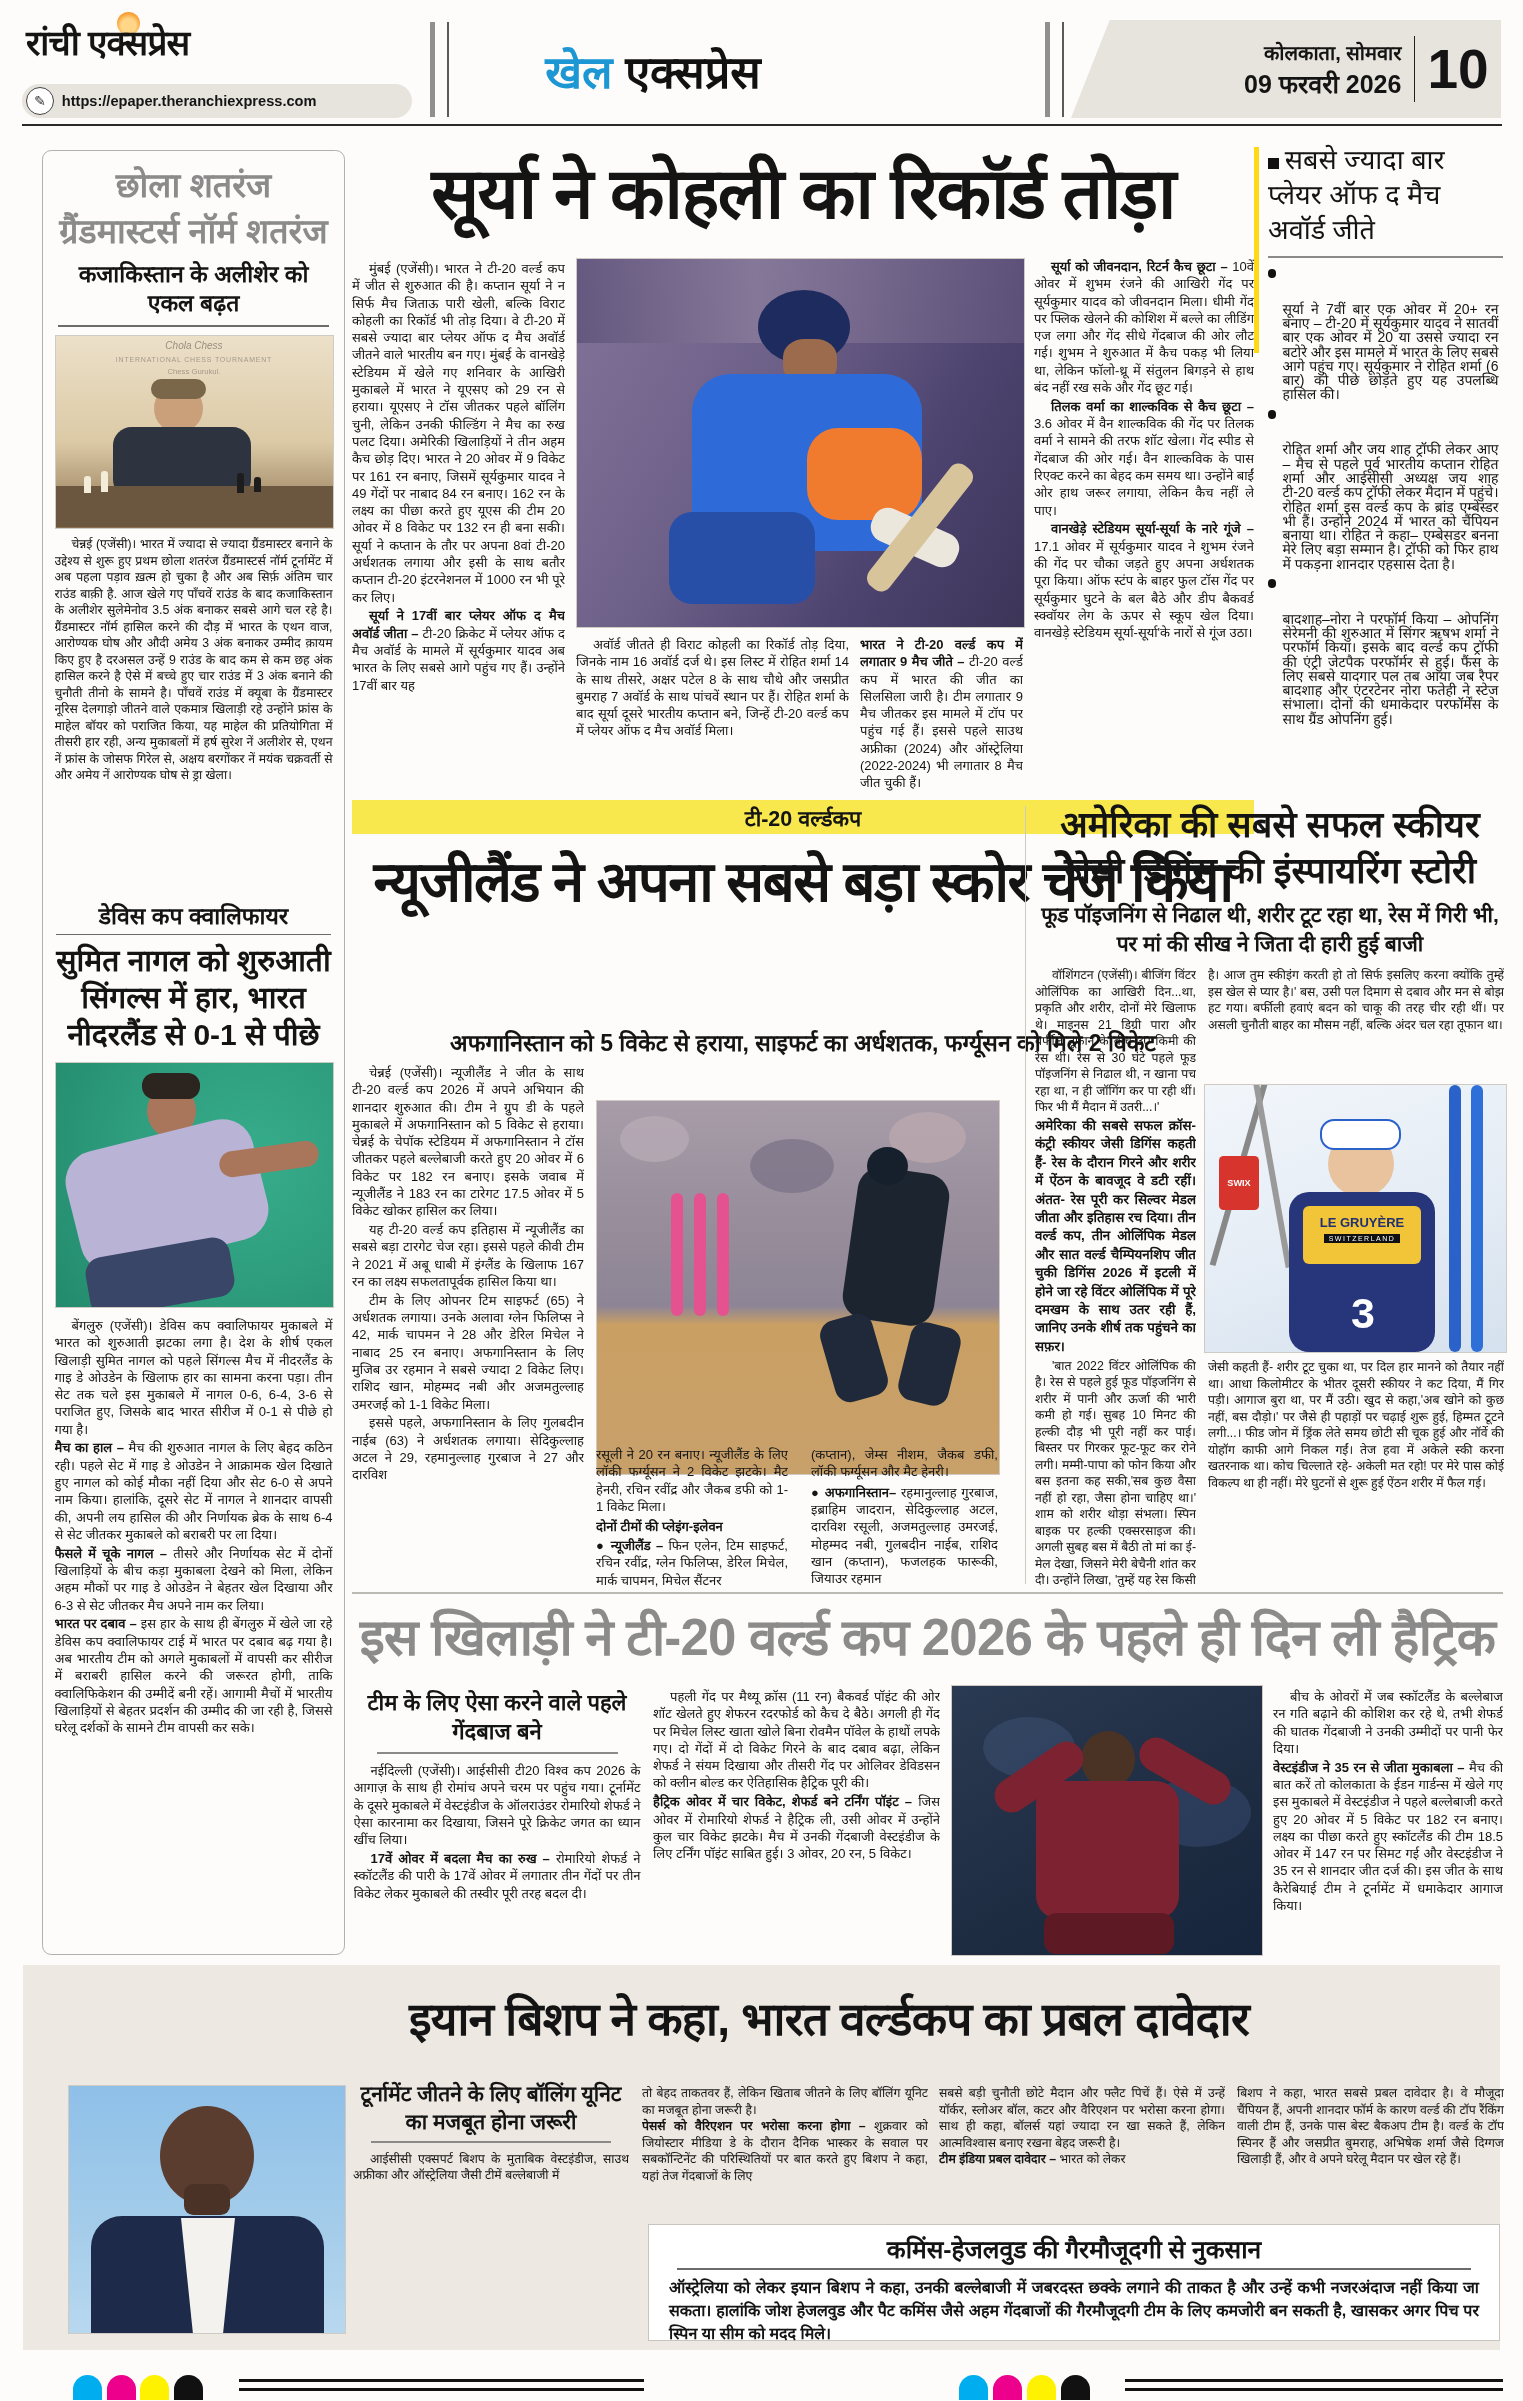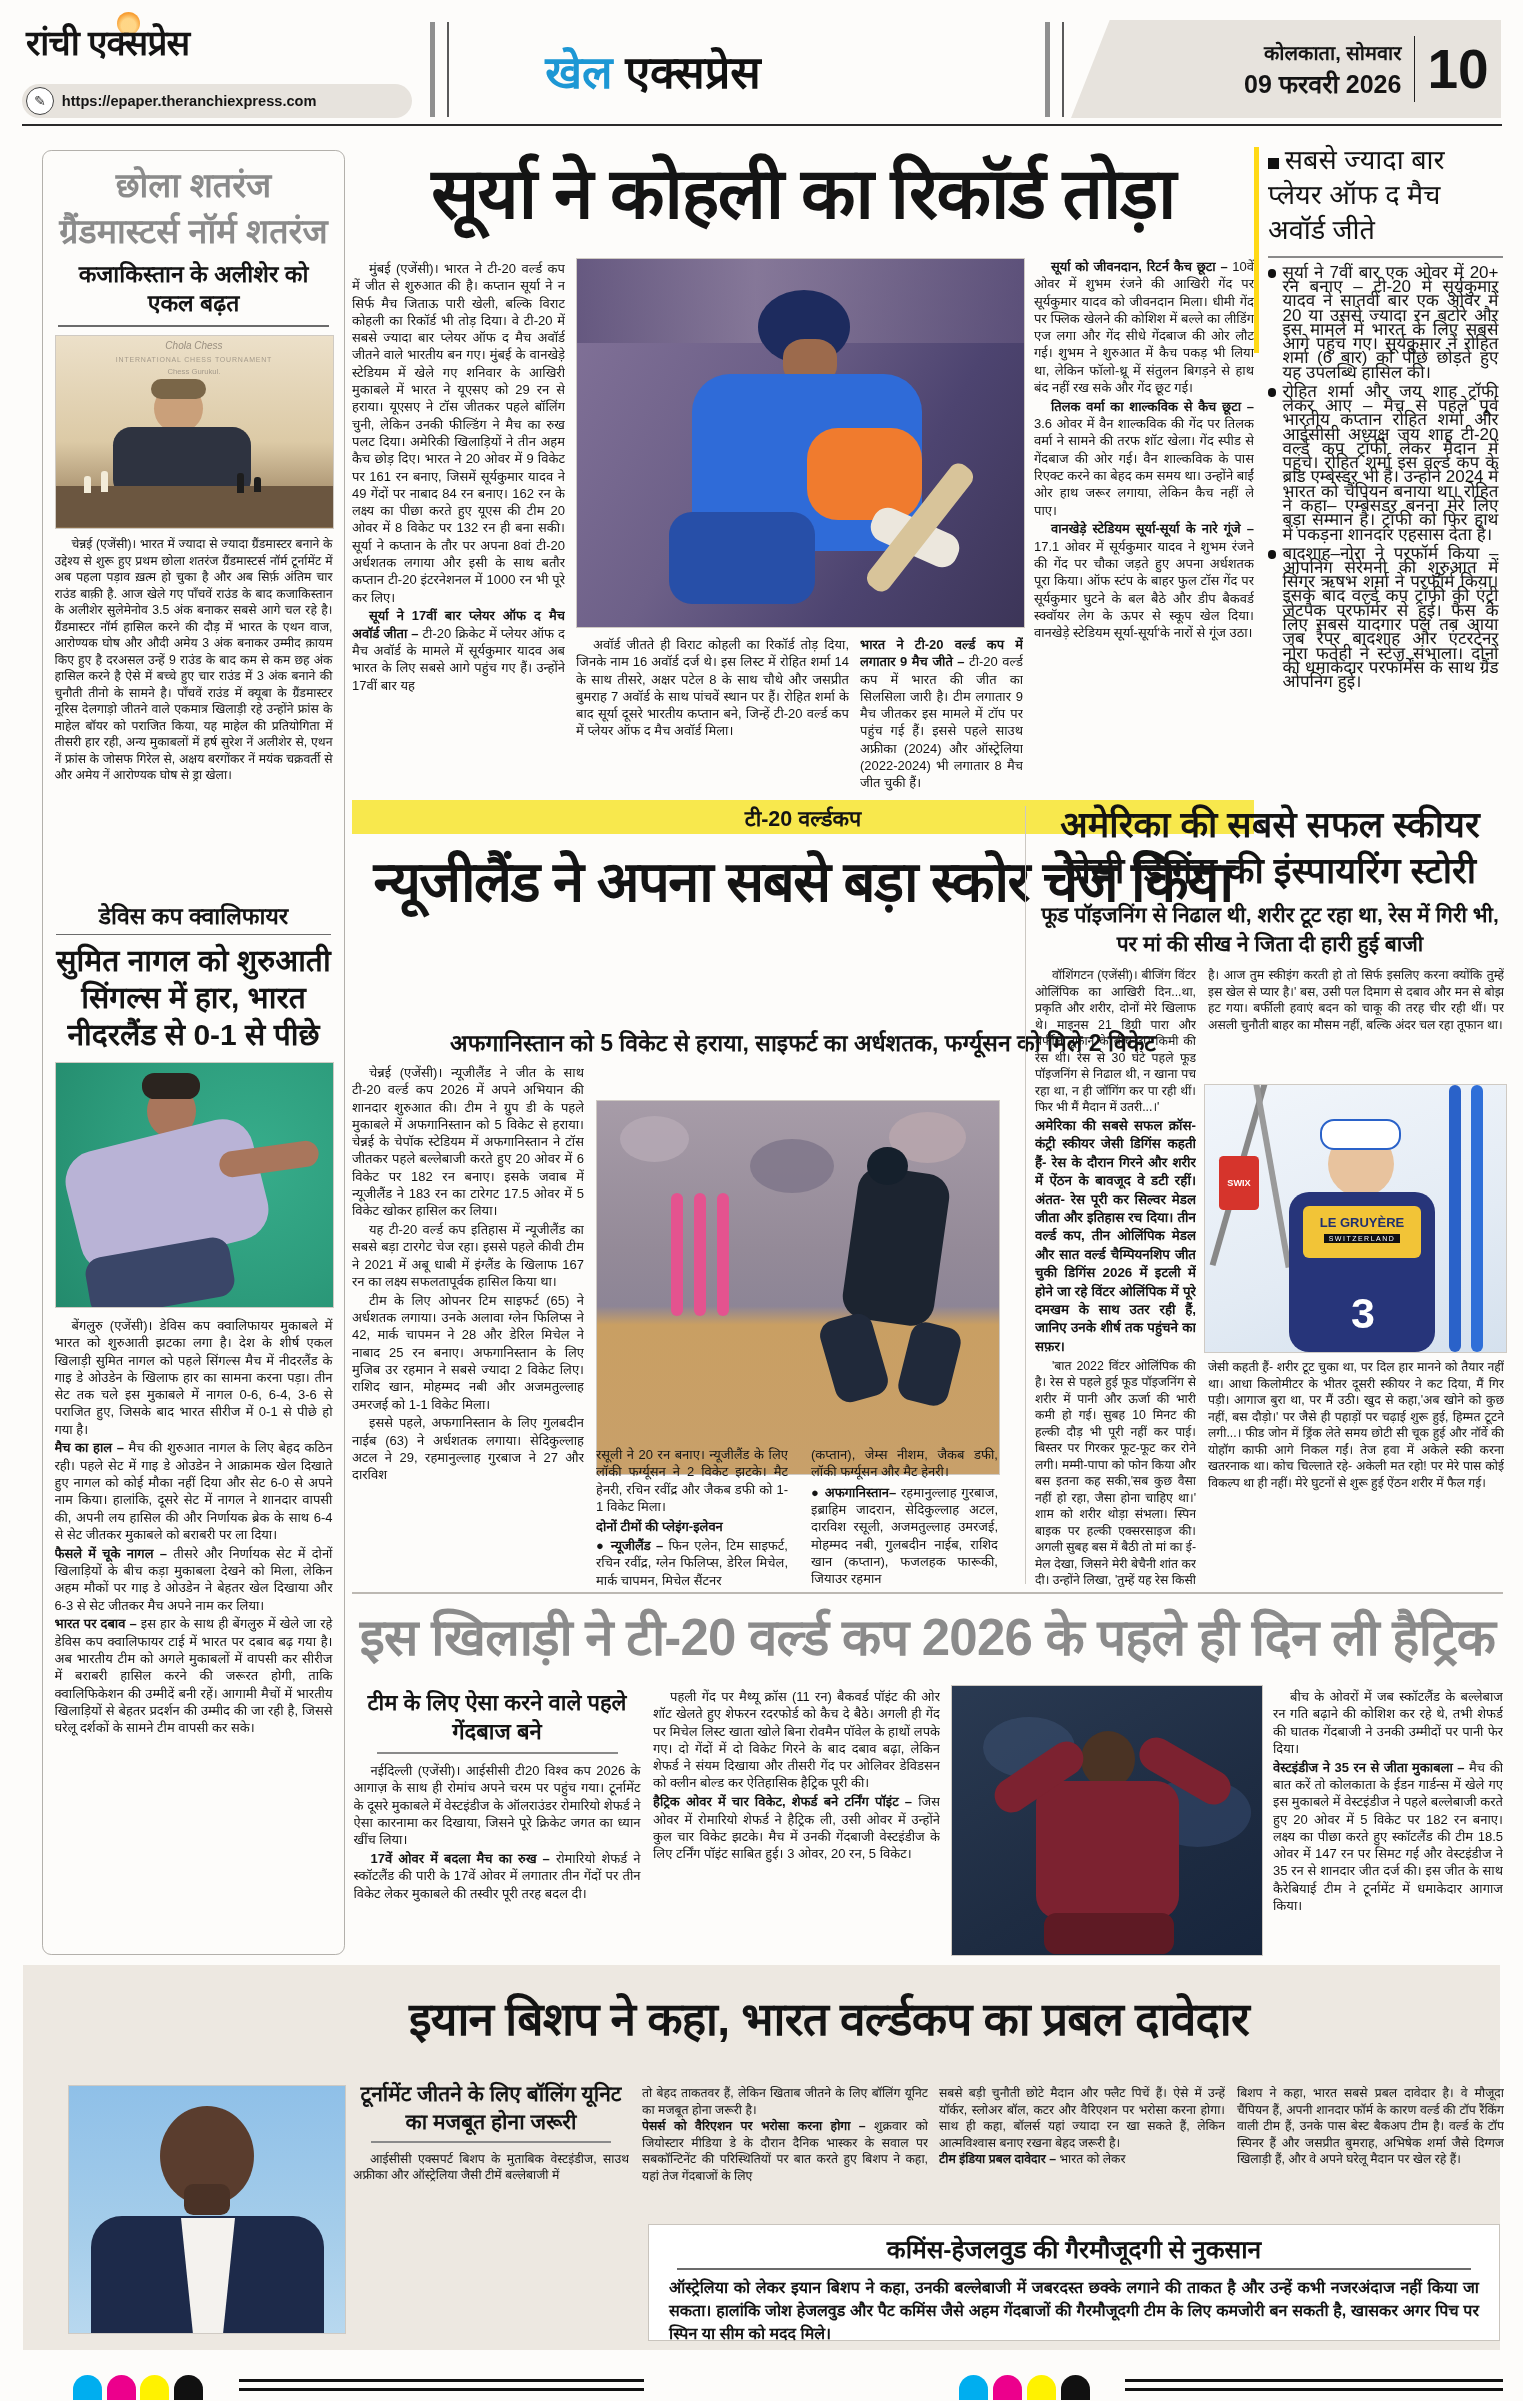--- a/index.html
+++ b/index.html
@@ -7,21 +7,21 @@
         font-family:"Liberation Sans","DejaVu Sans",sans-serif;color:#141414;overflow:hidden;}
   .abs{position:absolute;}
   .center{text-align:center;}
   .bold{font-weight:bold;}
   .just{text-align:justify;}
   .col{overflow:hidden;}
   .para{margin:0 0 1.5px 0;text-indent:17px;}
   .para .lead{font-weight:bold;}
   .t17{font-size:13px;line-height:17.3px;}
   .t16{font-size:12.3px;line-height:16.5px;}
-  .t15{font-size:17px;line-height:14.3px;}
+  .t15{font-size:14px;line-height:14.3px;margin-top:36px;}
   .rule{background:#6b6b6b;}
   .ph{position:relative;overflow:hidden;border:0.8px solid #cfcac3;}
   
   #masthead-rule{left:21.5px;top:124px;width:1480px;height:2.3px;background:#2a2a2a;}
   .bracket{width:12.3px;height:95px;border-left:5.4px solid #8f8f8f;border-right:2.3px solid #5a5a5a;}
   #logo-name{left:26px;top:18.4px;width:253px;font-size:35px;font-weight:bold;letter-spacing:-0.8px;}
   #logo-sun{left:117px;top:12.3px;width:23px;height:23px;border-radius:50%;
             background:radial-gradient(circle at 50% 60%,#ffd27a 0 40%,#f7941d 70%);opacity:.9;}
   #urlbar{left:21.5px;top:84px;width:390px;height:34px;background:#e7e3dd;border-radius:17px;
           display:flex;align-items:center;gap:7.7px;padding-left:4.6px;box-sizing:border-box;}
@@ -220,21 +220,21 @@
     <div class="abs col just t16" style="left:173px;top:167px;width:296px;height:115px;">
       <p class="para" style="text-indent:0;"><span>है। आज तुम स्कीइंग करती हो तो सिर्फ इसलिए करना क्योंकि तुम्हें इस खेल से प्यार है।' बस, उसी पल दिमाग से दबाव और मन से बोझ हट गया। बर्फीली हवाएं बदन को चाकू की तरह चीर रही थीं। पर असली चुनौती बाहर का मौसम नहीं, बल्कि अंदर चल रहा तूफान था।</span></p>
     </div>
     <div class="abs ph" style="left:169px;top:284px;width:301px;height:267px;background:linear-gradient(160deg,#f2f6fb 0%,#e3ebf4 60%,#d5e1ee 100%);">
       <div class="abs" style="left:31px;top:-7.7px;width:6.1px;height:192px;background:#888;transform:rotate(16deg);"></div>
       <div class="abs" style="left:64px;top:-7.7px;width:6.1px;height:192px;background:#9a9a9a;transform:rotate(-10deg);"></div>
       <div class="abs center" style="left:14px;top:71px;width:40px;height:54px;background:#d6342c;border-radius:4.6px;color:#fff;font-size:9.2px;font-weight:bold;line-height:54px;">SWIX</div>
       <div class="abs" style="left:123px;top:46px;width:66px;height:66px;border-radius:50%;background:#e8c39e;"></div>
       <div class="abs" style="left:115px;top:34px;width:81px;height:31px;border-radius:14px;background:#fff;border:2.3px solid #2a62c9;box-sizing:border-box;"></div>
       <div class="abs" style="left:84px;top:107px;width:146px;height:160px;border-radius:20px;background:#27357a;"></div>
-      <div class="abs center" style="left:98px;top:121px;width:118px;height:52px;background:#f2c437;border-radius:6.1px;">
+      <div class="abs center" style="left:98px;top:121px;width:118px;height:58px;background:#f2c437;border-radius:6.1px;">
         <div style="font-size:13px;font-weight:bold;color:#203070;margin-top:9.2px;">LE GRUYÈRE</div>
         <div style="font-size:7px;letter-spacing:1.5px;color:#203070;background:#111;color:#fff;display:inline-block;padding:0.8px 4.6px;margin-top:3.1px;">SWITZERLAND</div>
       </div>
       <div class="abs center" style="left:135px;top:201px;width:46px;height:54px;color:#fff;font-size:43px;font-weight:bold;line-height:54px;">3</div>
       <div class="abs" style="left:244px;top:0px;width:12.3px;height:267px;border-radius:6.1px;background:#2a62c9;"></div>
       <div class="abs" style="left:266px;top:0px;width:12.3px;height:267px;border-radius:6.1px;background:#2f6fd8;"></div>
     </div>
     <div class="abs col just t16" style="left:173px;top:559px;width:296px;height:229px;">
       <p class="para" style="text-indent:0;"><span>जेसी कहती हैं- शरीर टूट चुका था, पर दिल हार मानने को तैयार नहीं था। आधा किलोमीटर के भीतर दूसरी स्कीयर ने कट दिया, मैं गिर पड़ी। आगाज बुरा था, पर मैं उठी। खुद से कहा,'अब खोने को कुछ नहीं, बस दौड़ो।' पर जैसे ही पहाड़ों पर चढ़ाई शुरू हुई, हिम्मत टूटने लगी...। फीड जोन में ड्रिंक लेते समय छोटी सी चूक हुई और नॉर्वे की योहॉग काफी आगे निकल गईं। तेज हवा में अकेले स्की करना खतरनाक था। कोच चिल्लाते रहे- अकेली मत रहो! पर मेरे पास कोई विकल्प था ही नहीं। मेरे घुटनों से शुरू हुई ऐंठन शरीर में फैल गई।</span></p>
     </div>

